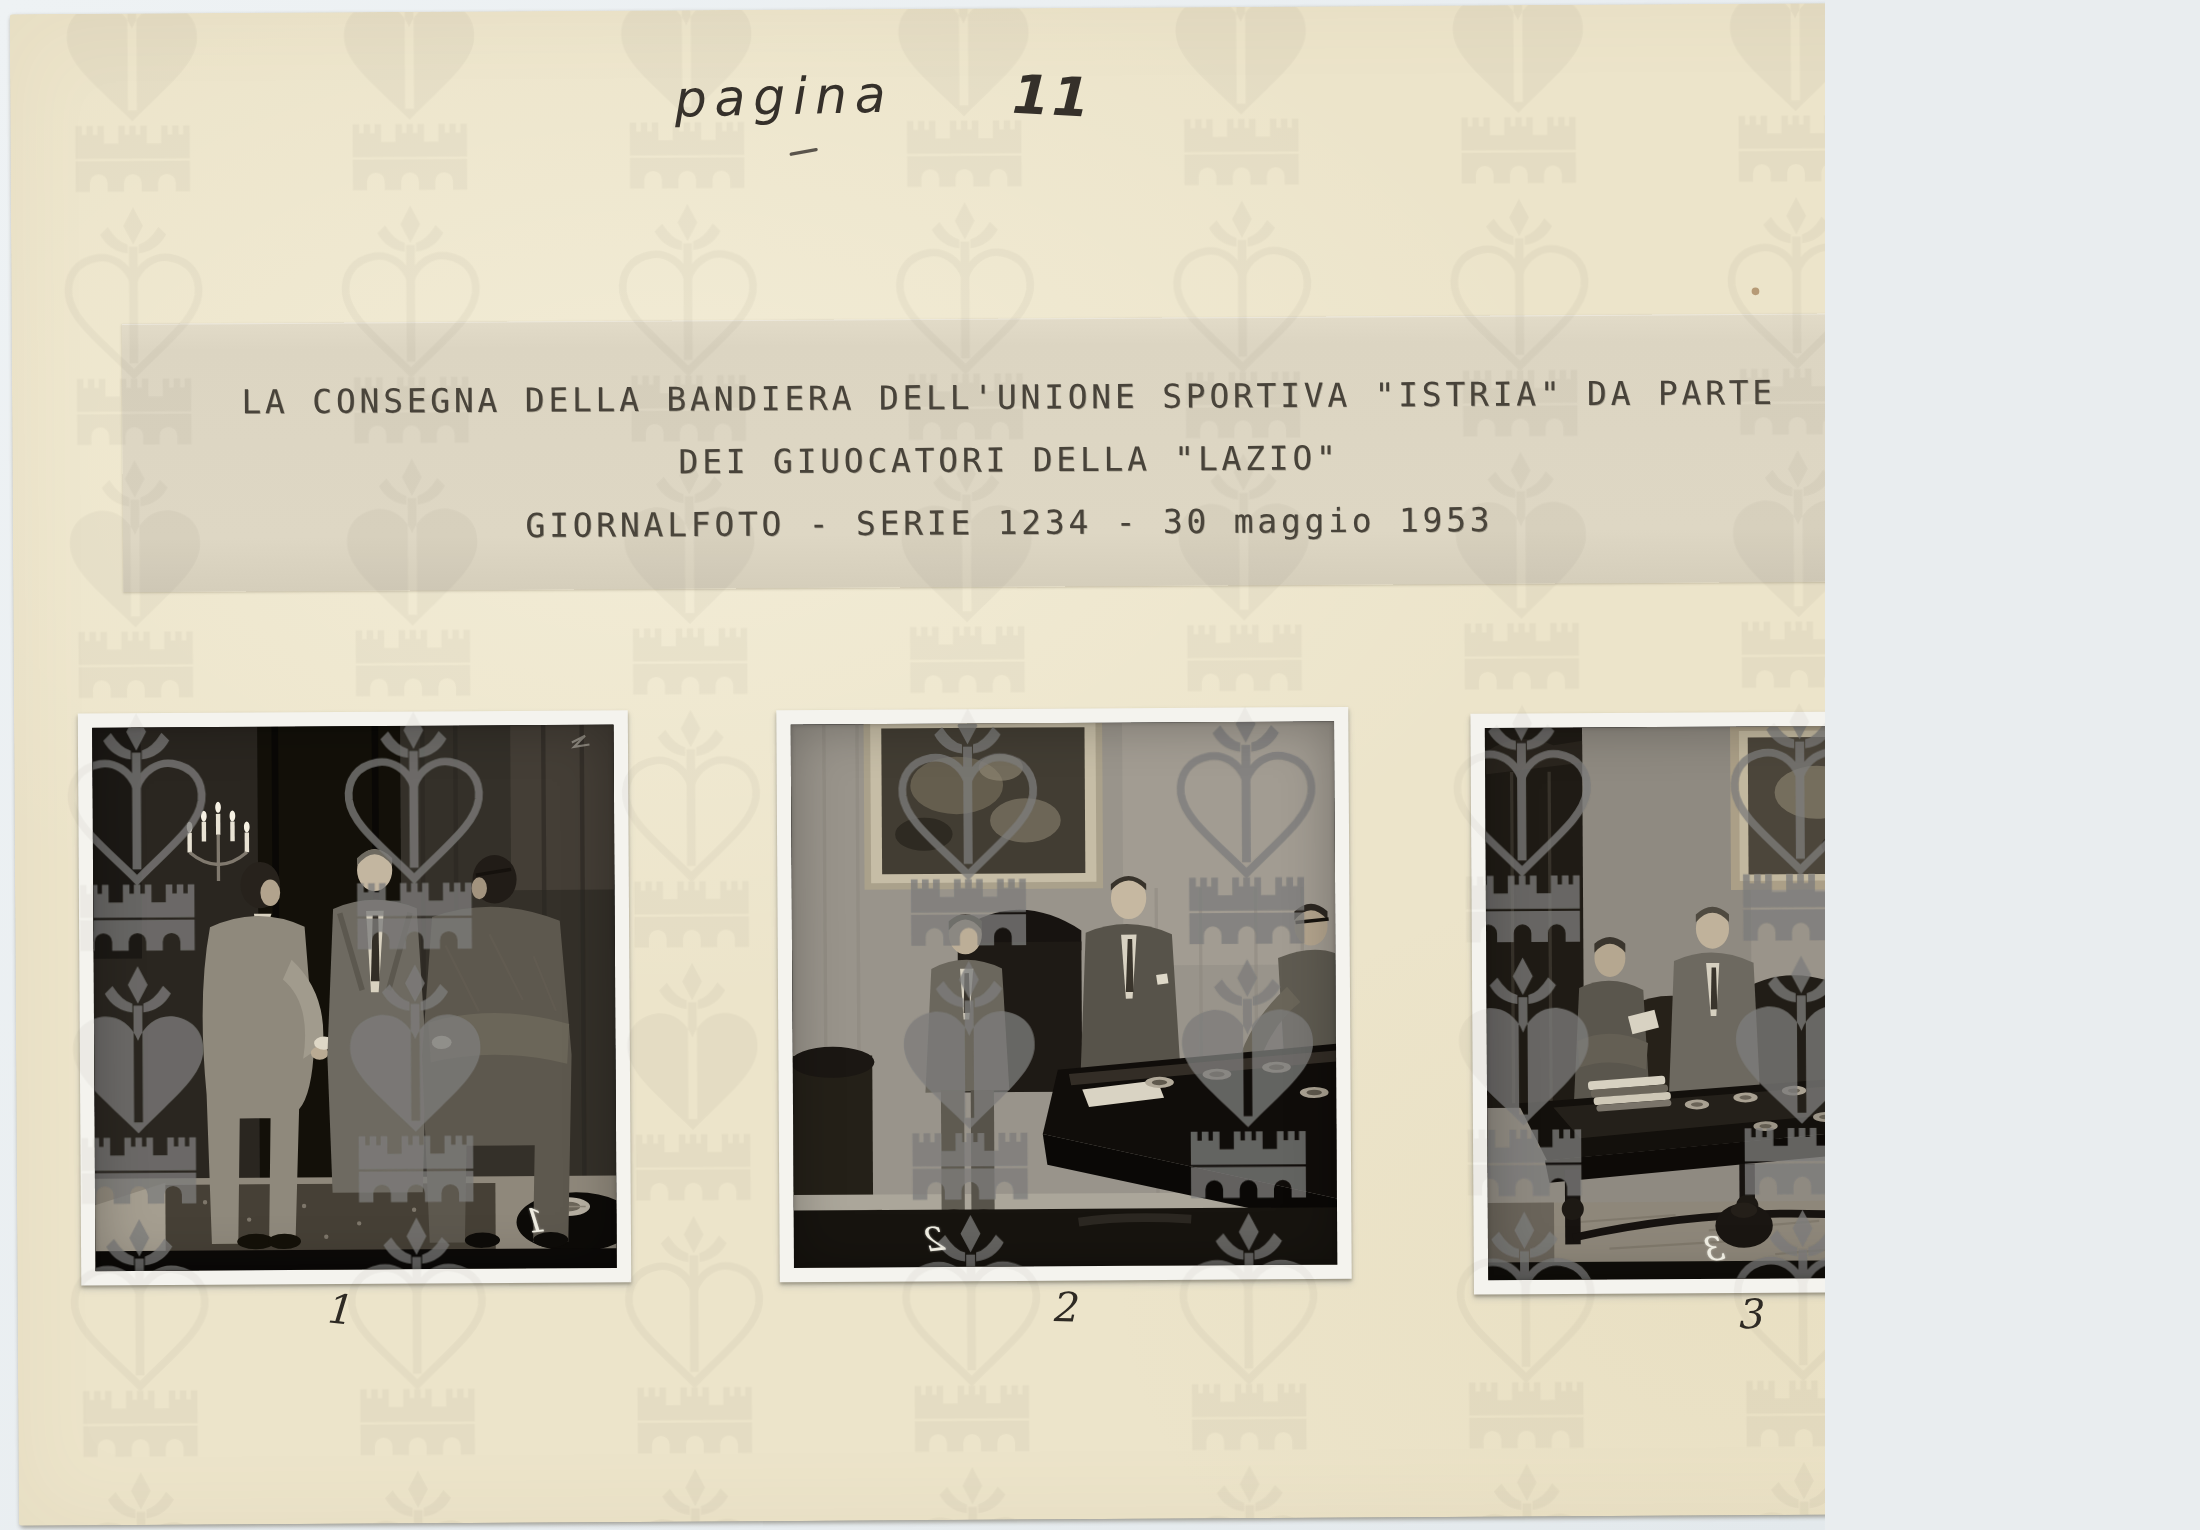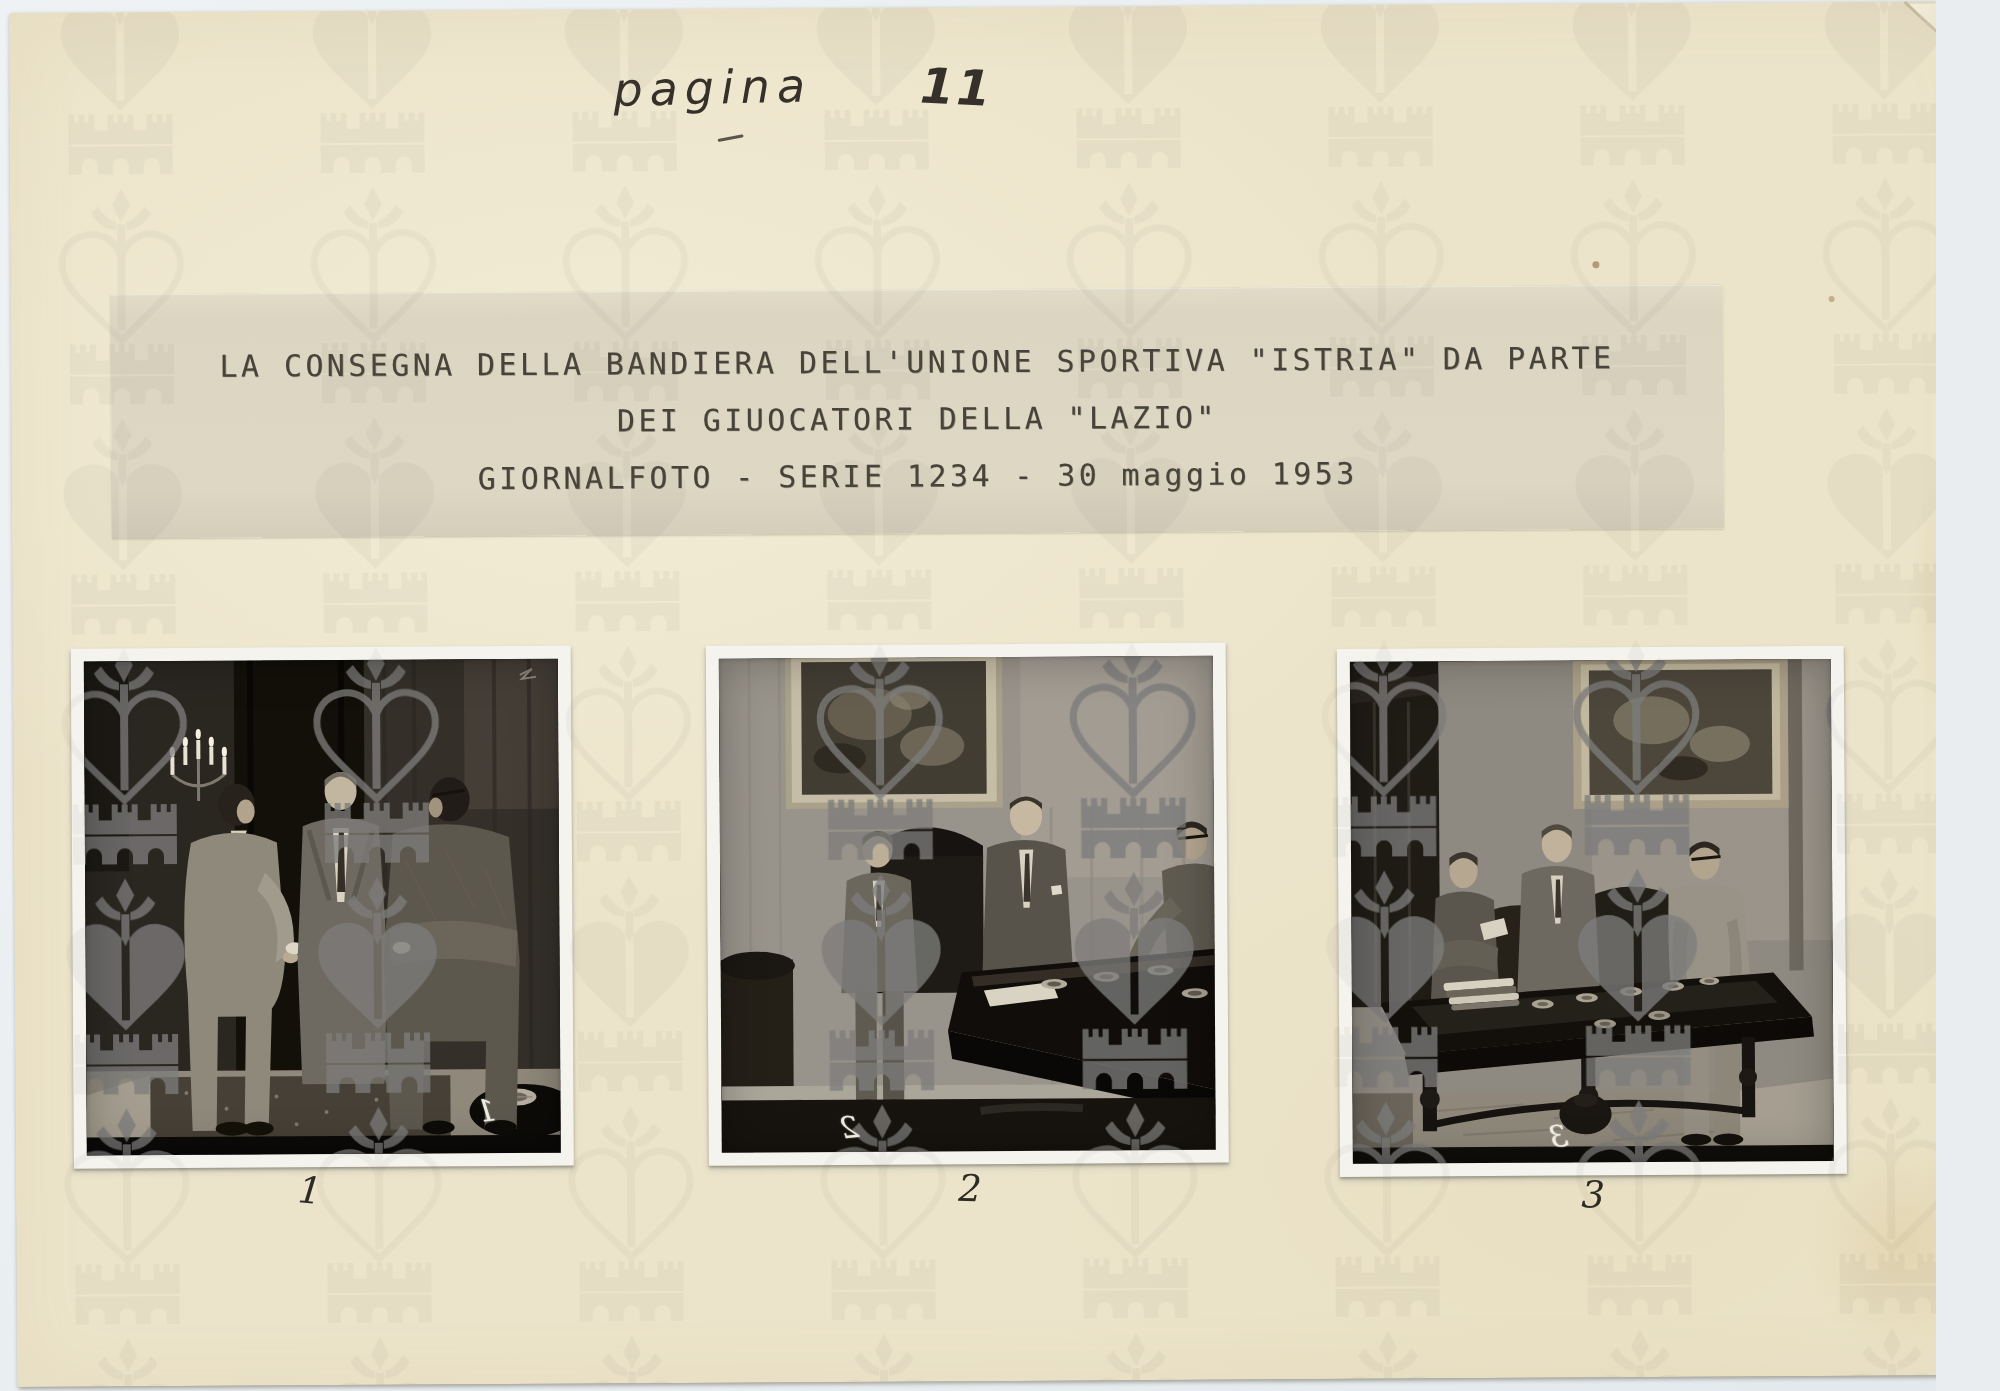--- a/index.html
+++ b/index.html
@@ -1,16 +1,16 @@
 <!DOCTYPE html>
 <html><head>
 <meta charset="utf-8">
 <style>
   html,body{margin:0;padding:0;background:#e9edef;}
-  .stage{position:relative;width:1936px;height:1391px;overflow:hidden;
+  .stage{position:relative;width:1659px;height:1391px;overflow:hidden;
          background:linear-gradient(135deg,#eef2f4 0%,#e8edf0 60%,#e3e9ec 100%);
          font-family:"DejaVu Sans",sans-serif;}
   .card{position:absolute;left:13px;top:7px;width:1972px;height:1374px;
         background:
           radial-gradient(1200px 700px at 30% 30%, rgba(255,252,238,.35), rgba(0,0,0,0) 70%),
           radial-gradient(900px 600px at 80% 85%, rgba(205,185,130,.10), rgba(0,0,0,0) 65%),
           #ece4ca;
         transform:rotate(-0.35deg);transform-origin:50% 50%;
         box-shadow:1px 2px 4px rgba(70,62,40,.45), inset 0 0 80px rgba(150,128,80,.07);
         border-radius:3px;}

